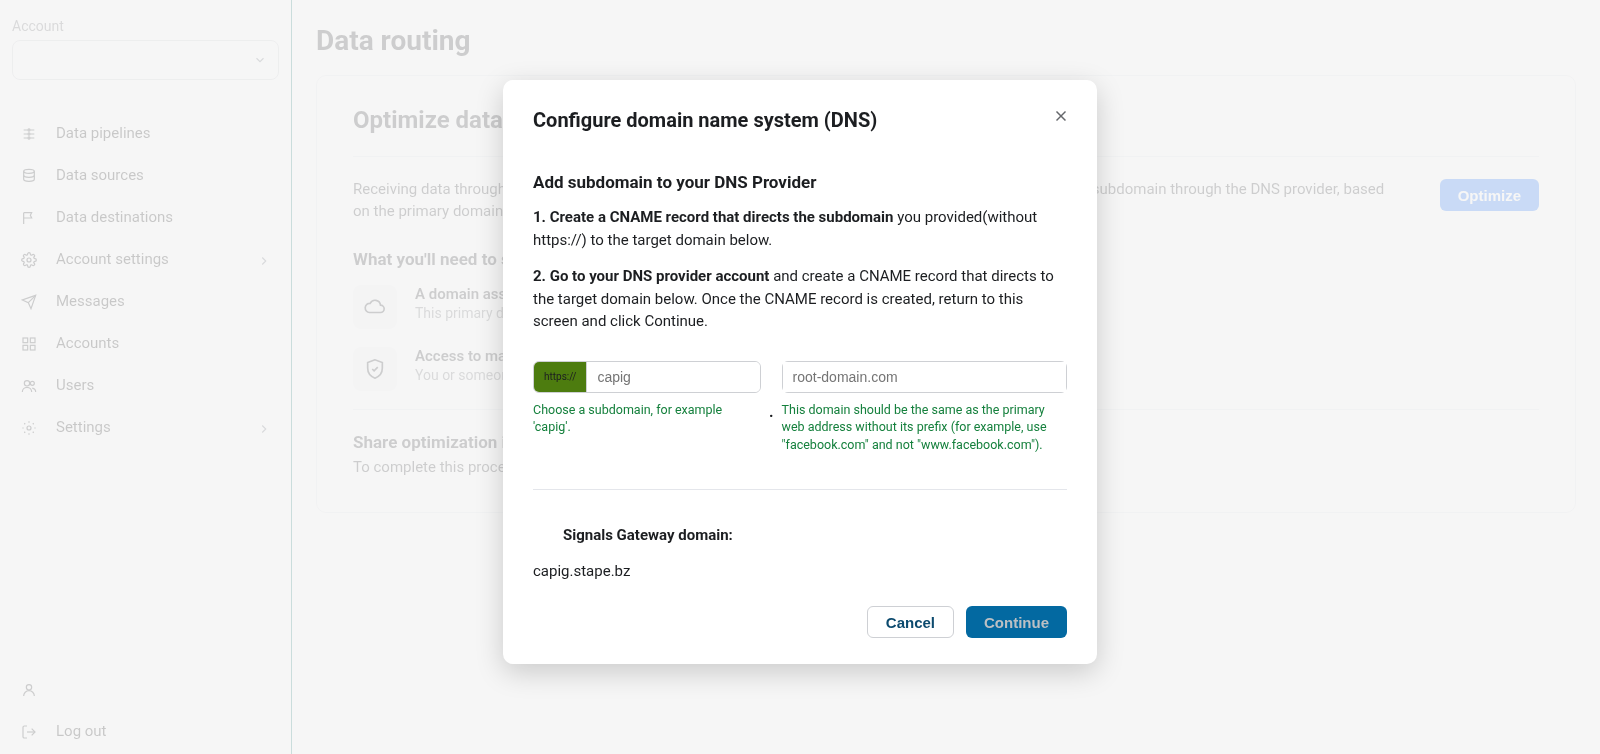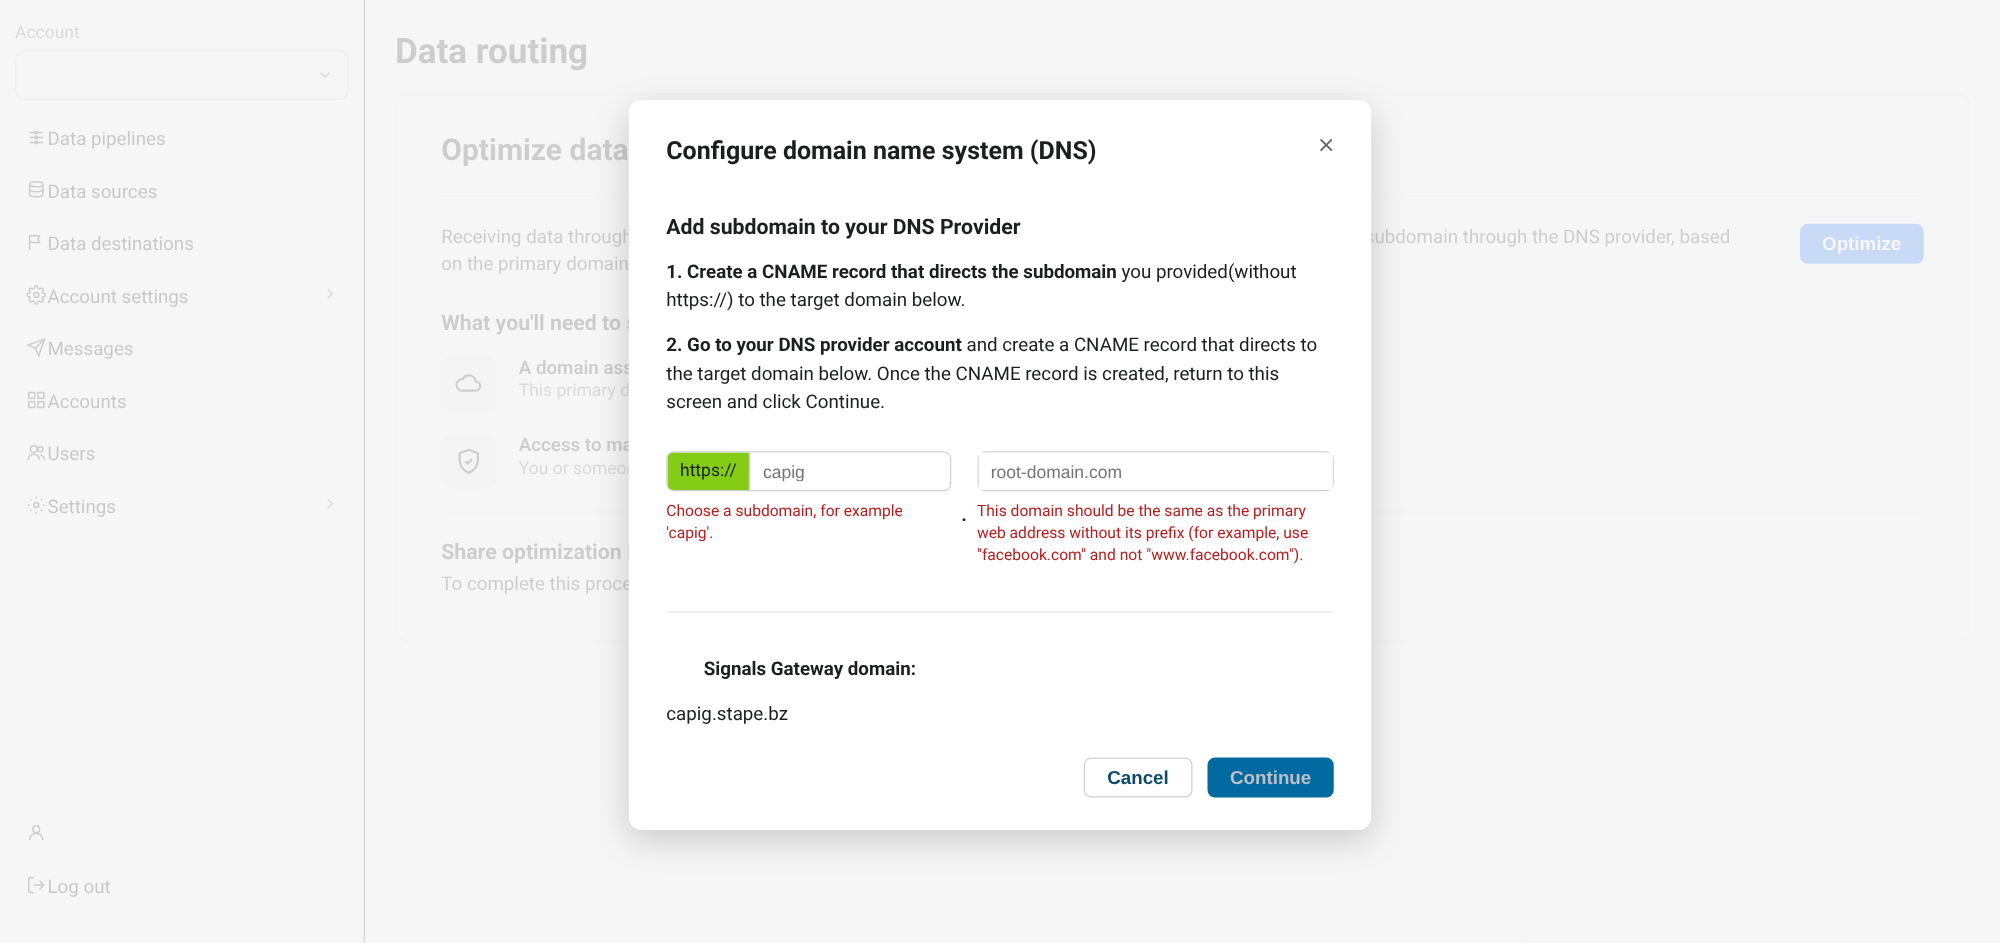--- a/index.html
+++ b/index.html
@@ -5,21 +5,21 @@
   * { box-sizing: border-box; margin: 0; padding: 0; }
   html, body { width: 1600px; height: 754px; font-family: -apple-system, BlinkMacSystemFont, "Segoe UI", Roboto, Helvetica, Arial, sans-serif; color:#1c1e21; background:#fff; overflow:hidden; }
   .app { display:flex; width:100%; height:100%; }
   
   .sidebar { width:292px; min-width:292px; border-right:1px solid #0f766e; padding:18px 8px 8px 8px; display:flex; flex-direction:column; }
   .account-label { font-size:14px; color:#65676b; padding:0 4px 6px 4px; }
   .account-select { position:relative; margin:0 4px 22px 4px; }
   .account-select .box { height:40px; border:1px solid #ced0d4; border-radius:8px; background:#fff; display:flex; align-items:center; padding:0 12px; }
   .account-select .chev { position:absolute; right:12px; top:50%; transform:translateY(-50%); color:#606770; }
   .nav-list { display:flex; flex-direction:column; gap:2px; }
-  .nav-item { display:flex; align-items:flex-start; gap:0; height:40px; padding:0 12px; border-radius:6px; font-size:15px; color:#050505; cursor:pointer; }
+  .nav-item { display:flex; align-items:flex-end; gap:18px; height:40px; padding:0 12px; border-radius:6px; font-size:15px; color:#050505; cursor:pointer; }
   .nav-item .icon { width:18px; display:flex; justify-content:center; color:#1c1e21; }
   .nav-item .chev-right { margin-left:auto; color:#606770; }
   .sidebar-bottom { margin-top:auto; display:flex; flex-direction:column; gap:2px; padding-bottom:6px; }
   
   .main { flex:1; padding:24px 24px 0 24px; overflow:auto; }
   .page-title { font-size:28px; font-weight:700; margin-bottom:18px; }
   .card { border:1px solid #e4e6eb; border-radius:10px; padding:30px 36px 36px 36px; }
   .card-title { font-size:24px; font-weight:700; margin-bottom:22px; }
   .divider { height:1px; background:#e4e6eb; margin:0 0 22px 0; }
   .card-row { display:flex; align-items:flex-start; gap:24px; }
@@ -36,24 +36,24 @@
   
   .overlay { position:absolute; inset:0; background:rgba(244,244,244,0.82); display:flex; align-items:flex-start; justify-content:center; }
   .modal { width:594px; background:#fff; border-radius:10px; box-shadow:0 8px 28px rgba(0,0,0,0.18); margin-top:80px; padding:28px 30px 26px 30px; position:relative; }
   .modal-title { font-size:20px; font-weight:700; }
   .modal-close { position:absolute; top:22px; right:22px; width:28px; height:28px; display:flex; align-items:center; justify-content:center; color:#65676b; cursor:pointer; border-radius:50%; }
   .modal-h2 { font-size:17px; font-weight:700; margin-top:40px; }
   .modal p { font-size:15px; line-height:1.5; margin-top:14px; }
   .modal .step strong { font-weight:700; }
   .input-row { display:flex; align-items:flex-start; gap:8px; margin-top:28px; }
   .input-wrap { flex:1; }
-  .hint { font-size:12.5px; color:#b91c1c; margin-top:8px; line-height:1.4; }
+  .hint { font-size:12.5px; color:#15803d; margin-top:8px; line-height:1.4; }
   .dot { align-self:center; padding-top:10px; font-weight:600; }
   .scheme-input { display:flex; border:1px solid #ced0d4; border-radius:6px; overflow:hidden; height:32px; }
-  .scheme { background:#84cc16; border-right:1px solid #ced0d4; display:flex; align-items:center; padding:0 10px; font-size:14px; color:#1c1e21; }
+  .scheme { background:#4d7c0f; border-right:1px solid #ced0d4; display:flex; align-items:center; padding:0 10px; font-size:10px; color:#1c1e21; }
   .scheme-input input, .plain-input { border:none; outline:none; height:30px; padding:0 10px; font-size:14px; width:100%; }
   .plain-input-wrap { border:1px solid #ced0d4; border-radius:6px; height:32px; }
   .plain-input-wrap input { height:30px; }
   .sg-label { font-weight:700; font-size:15px; margin-top:36px;margin-left:30px; }
   .sg-value { font-size:15px; margin-top:18px; }
   .modal-hr { height:1px; background:#e4e6eb; margin-top:36px; }
   .modal-actions { display:flex; justify-content:flex-end; gap:12px; margin-top:26px; }
   .btn { height:32px; padding:0 18px; border-radius:6px; font-size:15px; font-weight:600; cursor:pointer; }
   .btn-secondary { background:#fff; border:1px solid #ced0d4; color:#0c4a6e; }
   .btn-disabled { background:#0369a1; border:none; color:#bcc0c4; cursor:not-allowed; }

